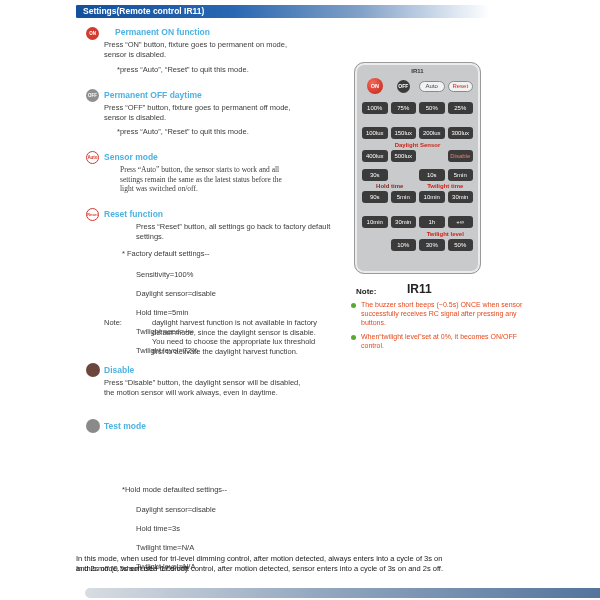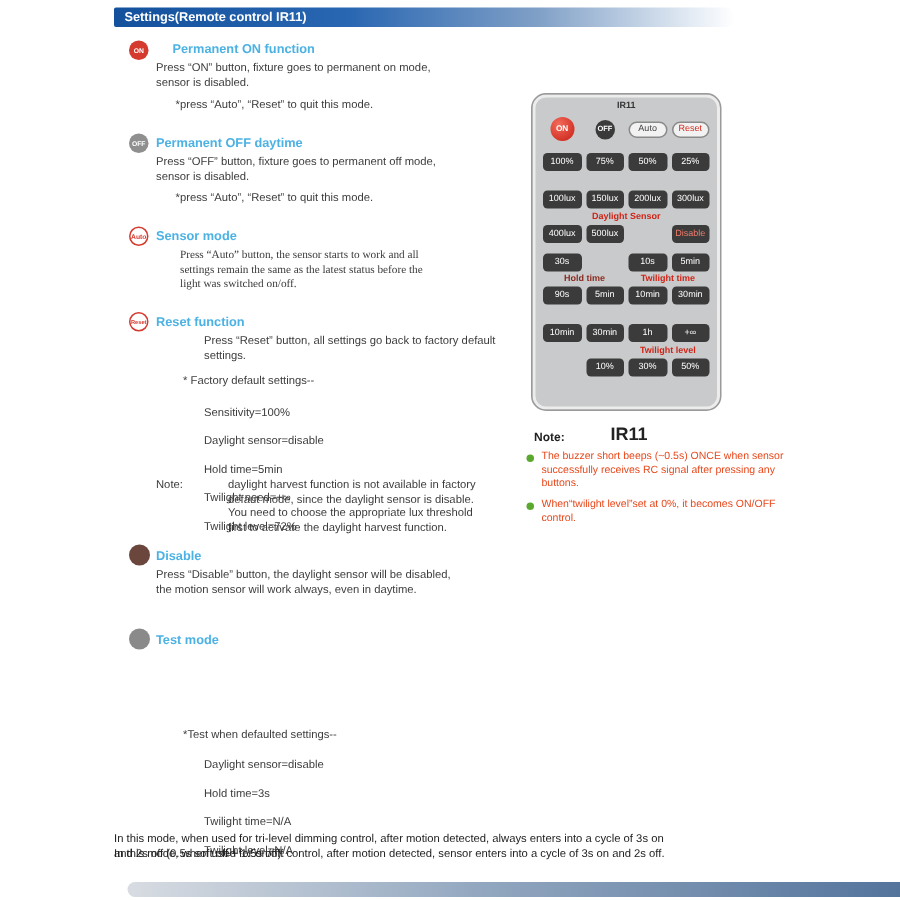--- a/index.html
+++ b/index.html
@@ -106,21 +106,21 @@
 You need to choose the appropriate lux threshold
 first to activate the daylight harvest function.</div>
 
   <div class="icon-circle icon-disable" style="left:86px; top:363px;"></div>
   <div class="heading" style="left:104px; top:365px;">Disable</div>
   <div class="body" style="left:104px; top:378px;">Press “Disable” button, the daylight sensor will be disabled,
 the motion sensor will work always, even in daytime.</div>
 
   <div class="icon-circle icon-test" style="left:86px; top:419px;"></div>
   <div class="heading" style="left:104px; top:421px;">Test mode</div>
-  <div class="body" style="left:122px; top:485px;">*Test when defaulted settings--</div>
+  <div class="body" style="left:122px; top:485px;">*Hold mode defaulted settings--</div>
   <div class="body" style="left:136px; top:495px;">
     <div>Daylight sensor=disable</div>
     <div>Hold time=3s</div>
     <div>Twilight time=N/A</div>
     <div>Twilight level=N/A</div>
   </div>
 
   <div class="remote">
     <div class="remote-title">IR11</div>
     <div class="rrow" style="margin-top:3px; align-items:center;">

